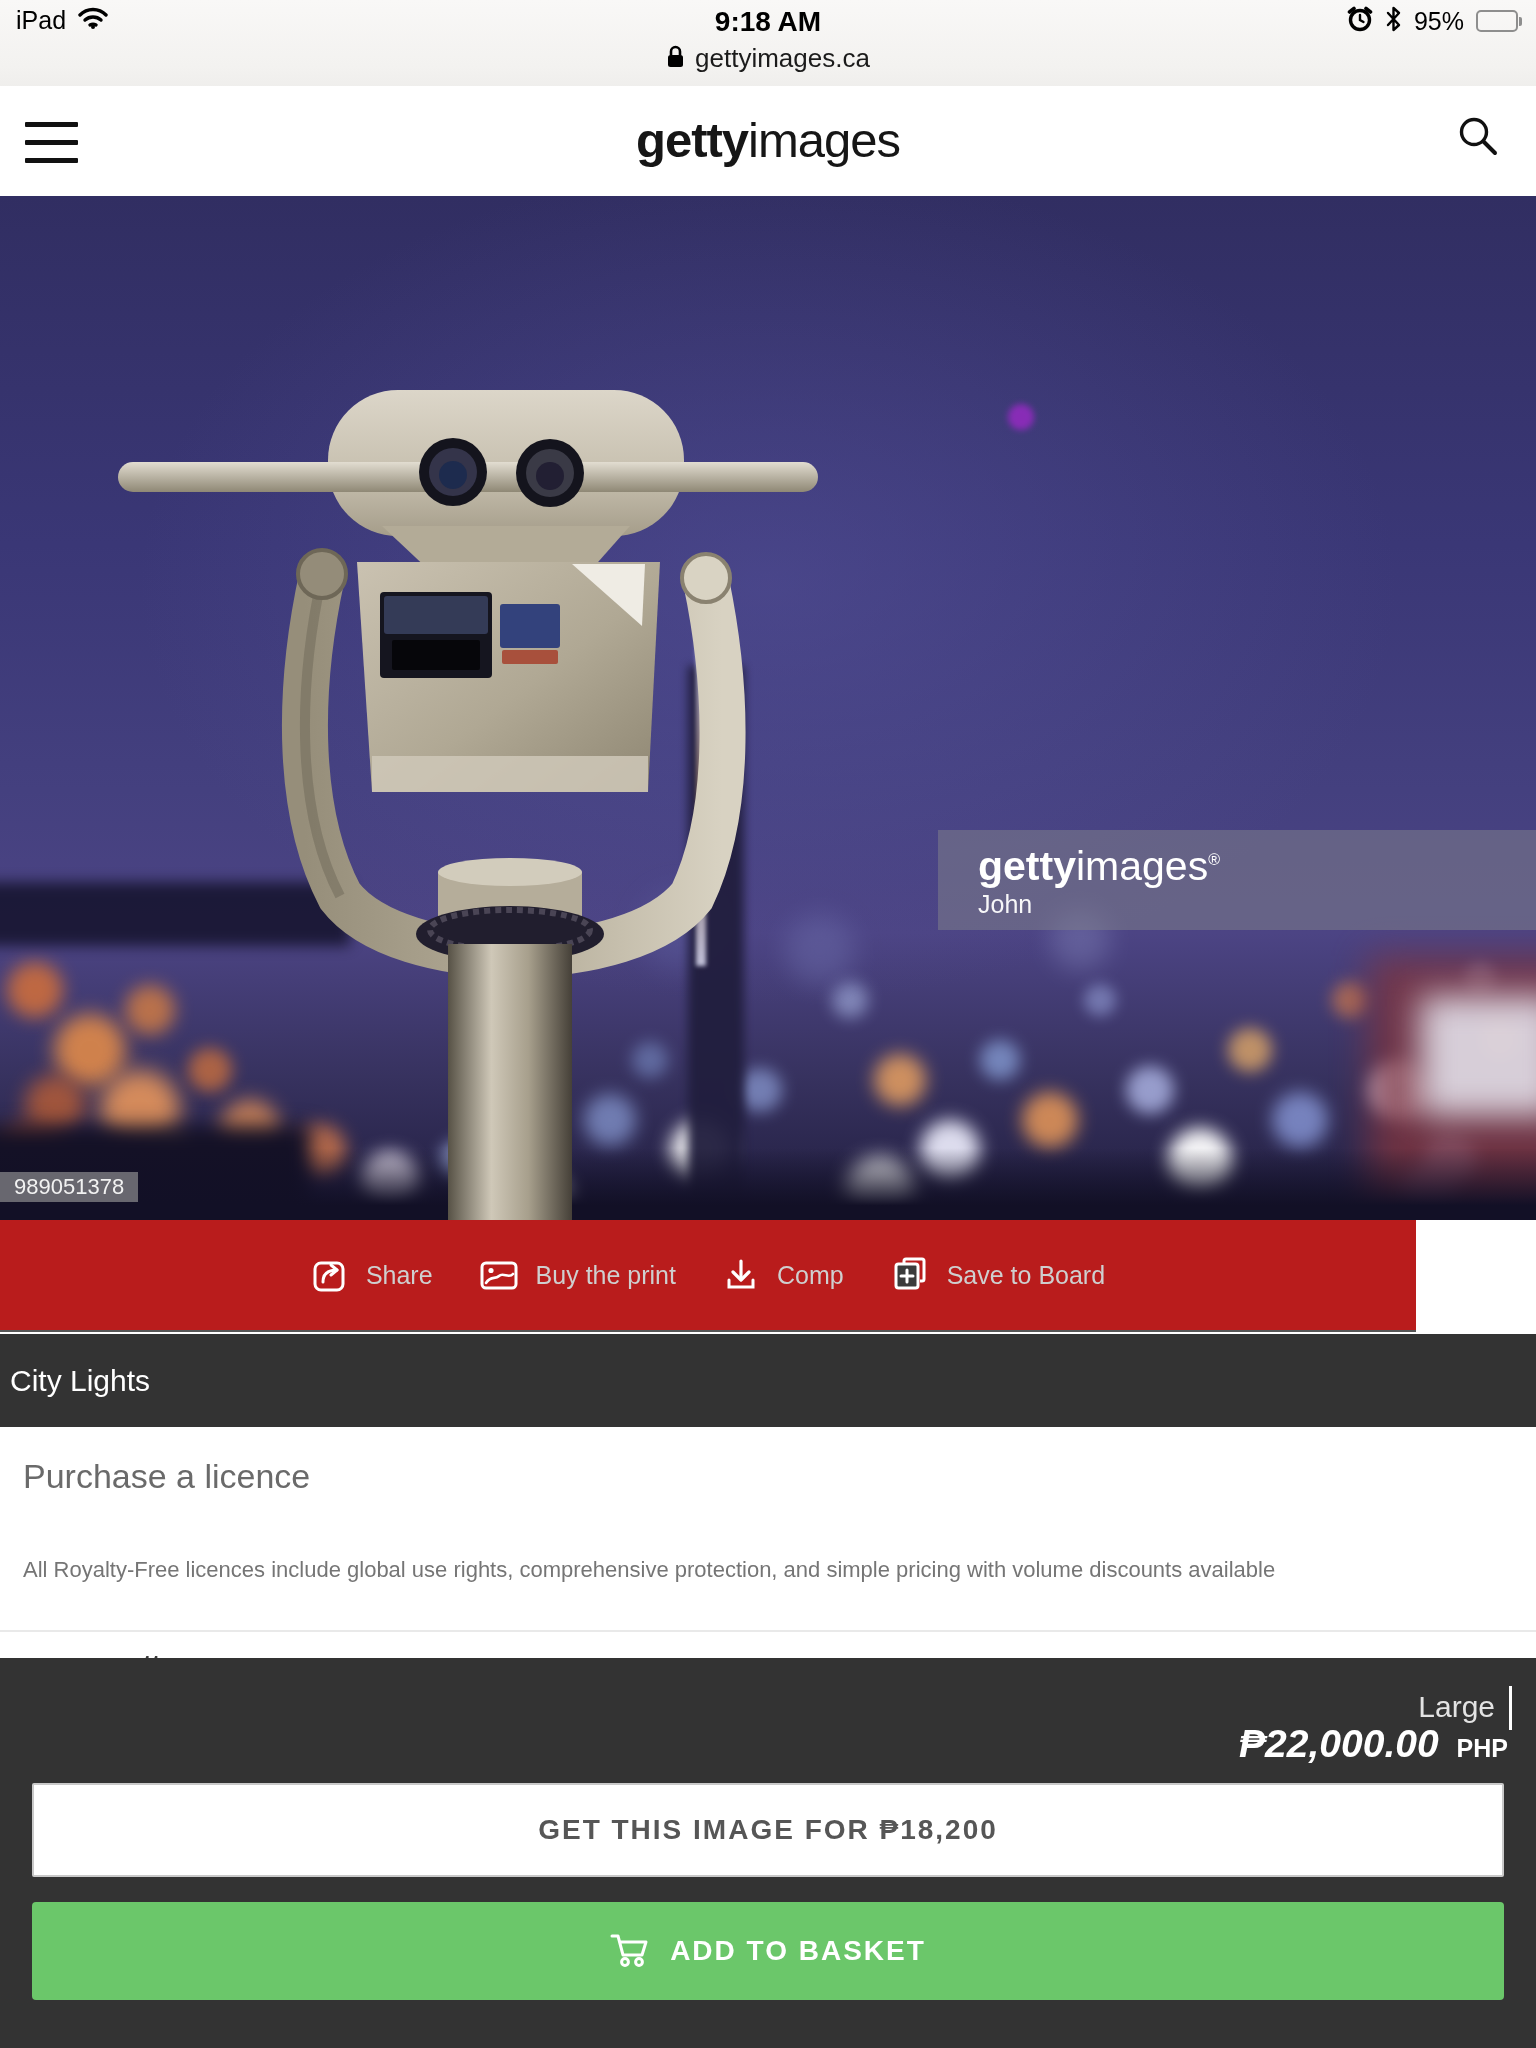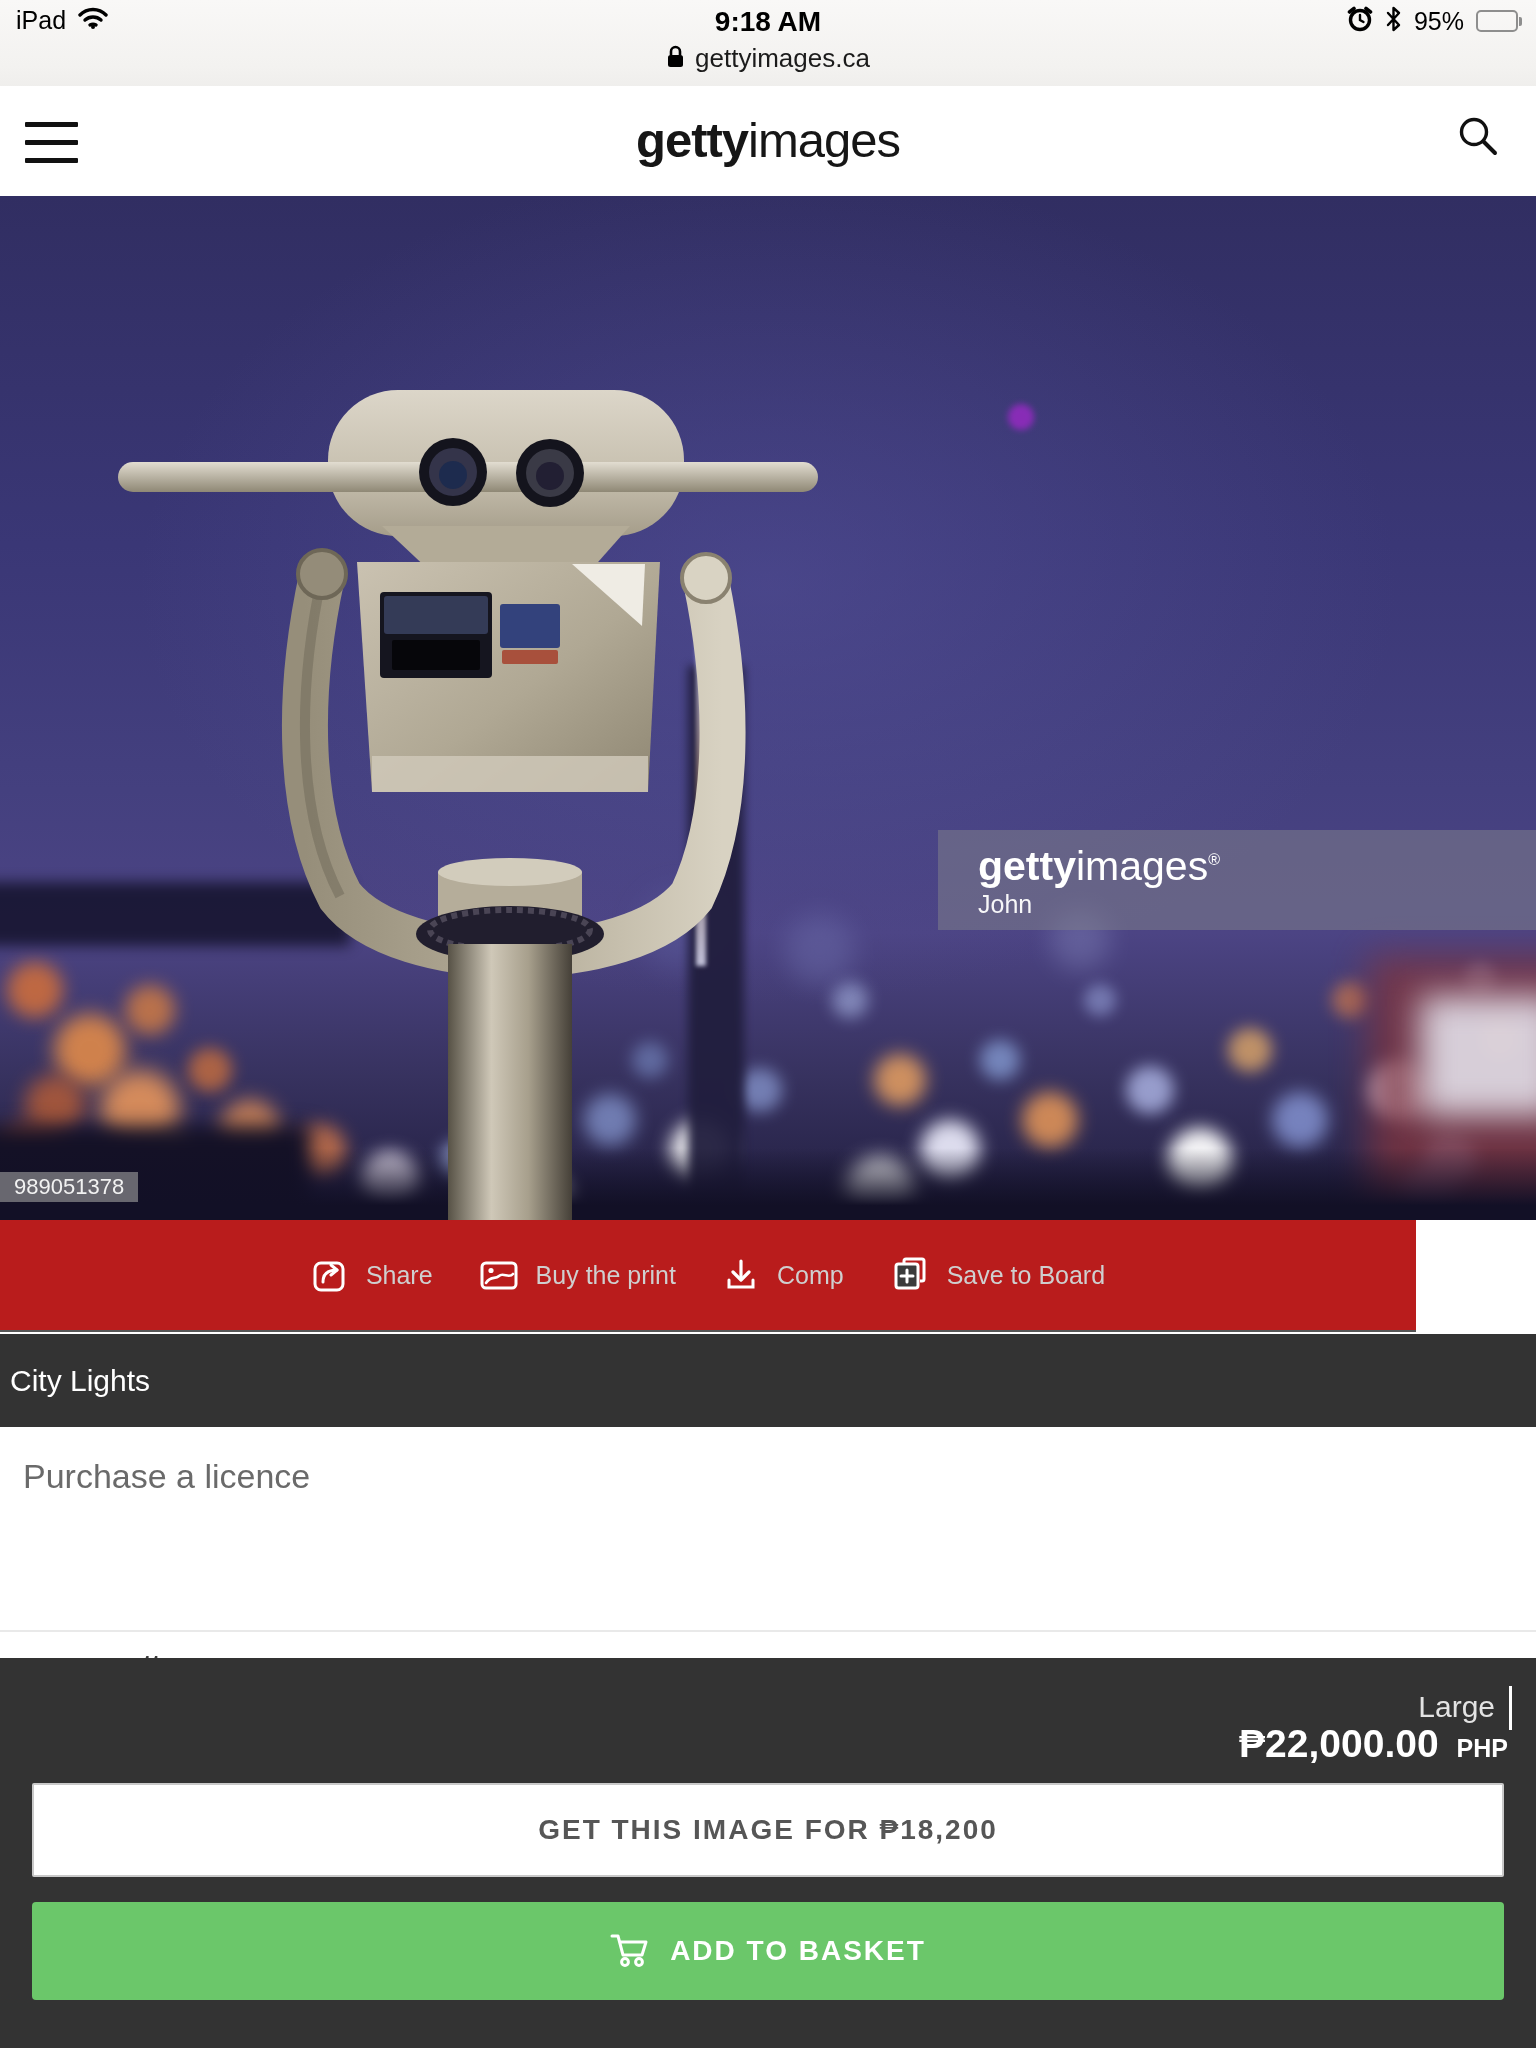--- a/index.html
+++ b/index.html
@@ -69,21 +69,21 @@
   .p-divider { position:absolute; left:0; top:203px; width:1536px; height:2px; background:#e9e9e9; }
   .p-peek { position:absolute; left:143px; top:222px; width:22px; height:9px; overflow:hidden; color:#3a3a3a;
     font-size:26px; font-weight:700; line-height:30px; }
 
   
   .checkout { position:absolute; left:0; top:1658px; width:1536px; height:390px; background:#333; }
   .co-size { position:absolute; right:24px; top:28px; display:flex; align-items:flex-start; gap:14px; }
   .co-size .lbl { color:#e3e3e3; font-size:30px; font-weight:300; margin-top:4px; }
   .co-size .pipe { width:3px; height:44px; background:#fff; }
   .co-price { position:absolute; right:28px; top:64px; display:flex; align-items:baseline; gap:18px; }
-  .co-price .amt { color:#fff; font-size:39px; font-weight:800; }
+  .co-price .amt { color:#fff; font-size:39px; font-weight:800;font-style:italic; }
   .co-price .cur { color:#fff; font-size:25px; font-weight:700; }
   .btn-primary { position:absolute; left:32px; top:125px; width:1472px; height:94px; background:#fff;
     border:2px solid #c9c9c9; border-radius:2px; display:flex; align-items:center; justify-content:center;
     cursor:pointer; }
   .btn-primary span { color:#565656; font-size:28px; font-weight:700; letter-spacing:2px; }
   .btn-basket { position:absolute; left:32px; top:244px; width:1472px; height:98px; background:#6bc76a;
     border:none; border-radius:4px; display:flex; align-items:center; justify-content:center; gap:18px;
     cursor:pointer; }
   .btn-basket span { color:#fff; font-size:28px; font-weight:700; letter-spacing:2px; }
 </style>
@@ -323,20 +323,21 @@
       <span class="ab-label">Save to Board</span>
     </div>
   </div>
 
   <div class="titlebar">
     <span class="t">City Lights</span>
   </div>
 
   <div class="purchase">
     <div class="p-head">Purchase a licence</div>
+    <div class="p-desc">All Royalty-Free licences include global use rights, comprehensive protection, and simple pricing with volume discounts available</div>
     <div class="p-divider"></div>
     <div class="p-peek">tt</div>
   </div>
 
   <div class="checkout">
     <div class="co-size">
       <span class="lbl">Large</span>
       <span class="pipe"></span>
     </div>
     <div class="co-price">

